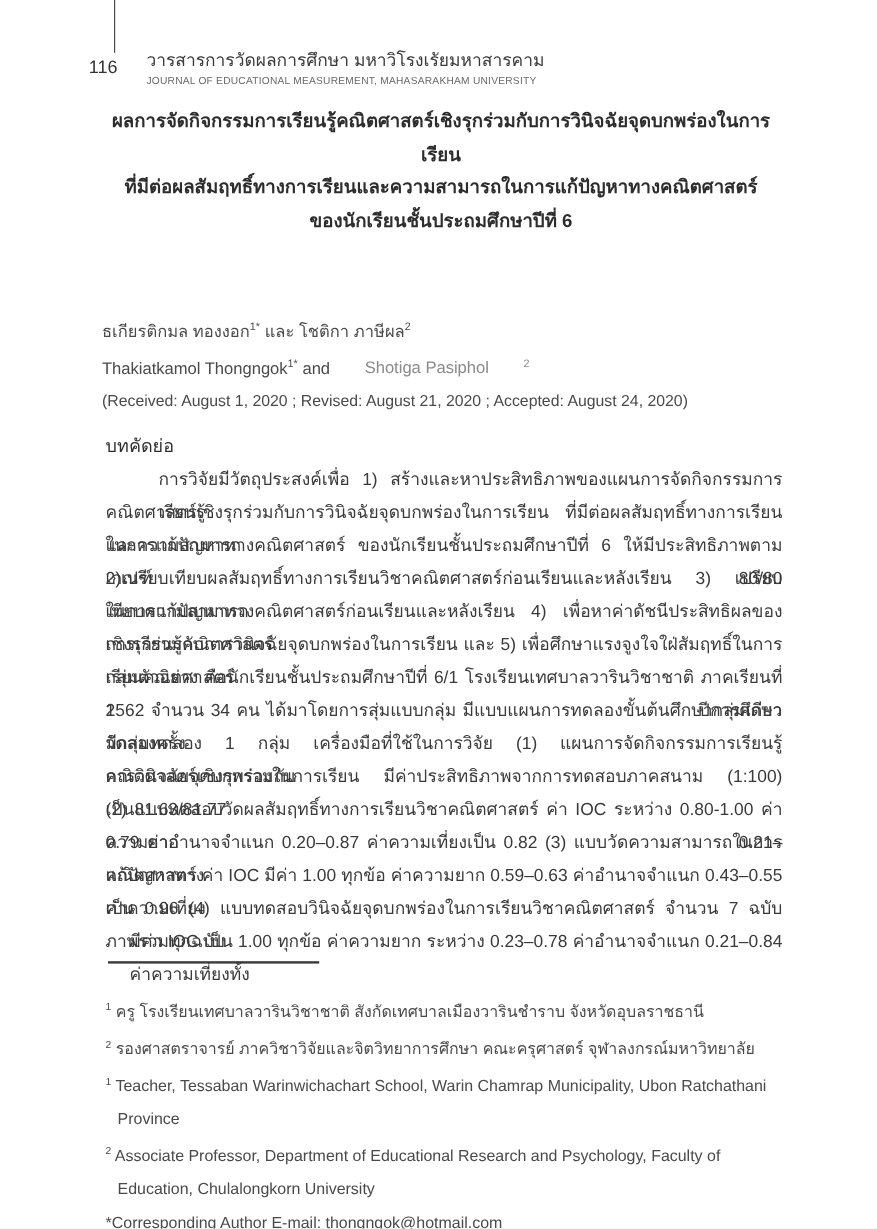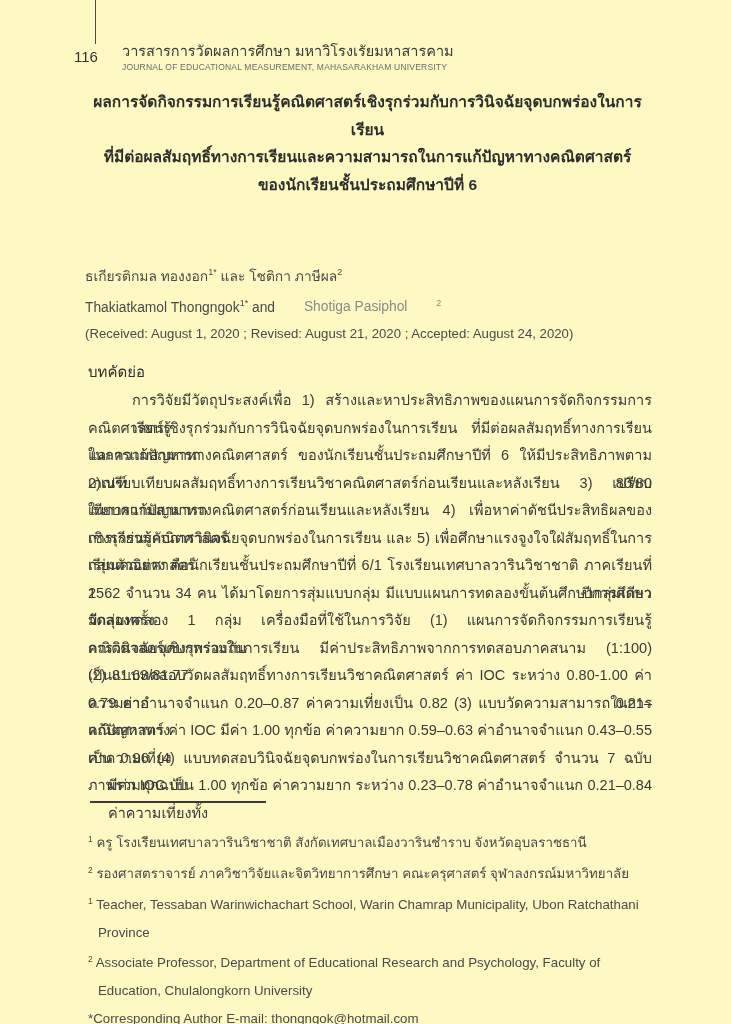--- a/index.html
+++ b/index.html
@@ -1,19 +1,19 @@
 <!DOCTYPE html>
 <html><head>
 <meta charset="utf-8">
 <style>
   html,body{margin:0;padding:0;background:#e8e8e8;}
   .page{
     position:relative;
     width:731px;height:1024px;
-    background:#fef9c3;
+    background:#ffffff;
     font-family:"Liberation Sans","DejaVu Sans",sans-serif;
     color:#3a3a3a;
     overflow:hidden;
   }
   .corner-line{
     position:absolute;left:95px;top:0;width:1px;height:44px;background:#4a4a4a;
   }
   .page-num{
     position:absolute;left:74px;top:48px;font-size:15px;color:#333;
   }

